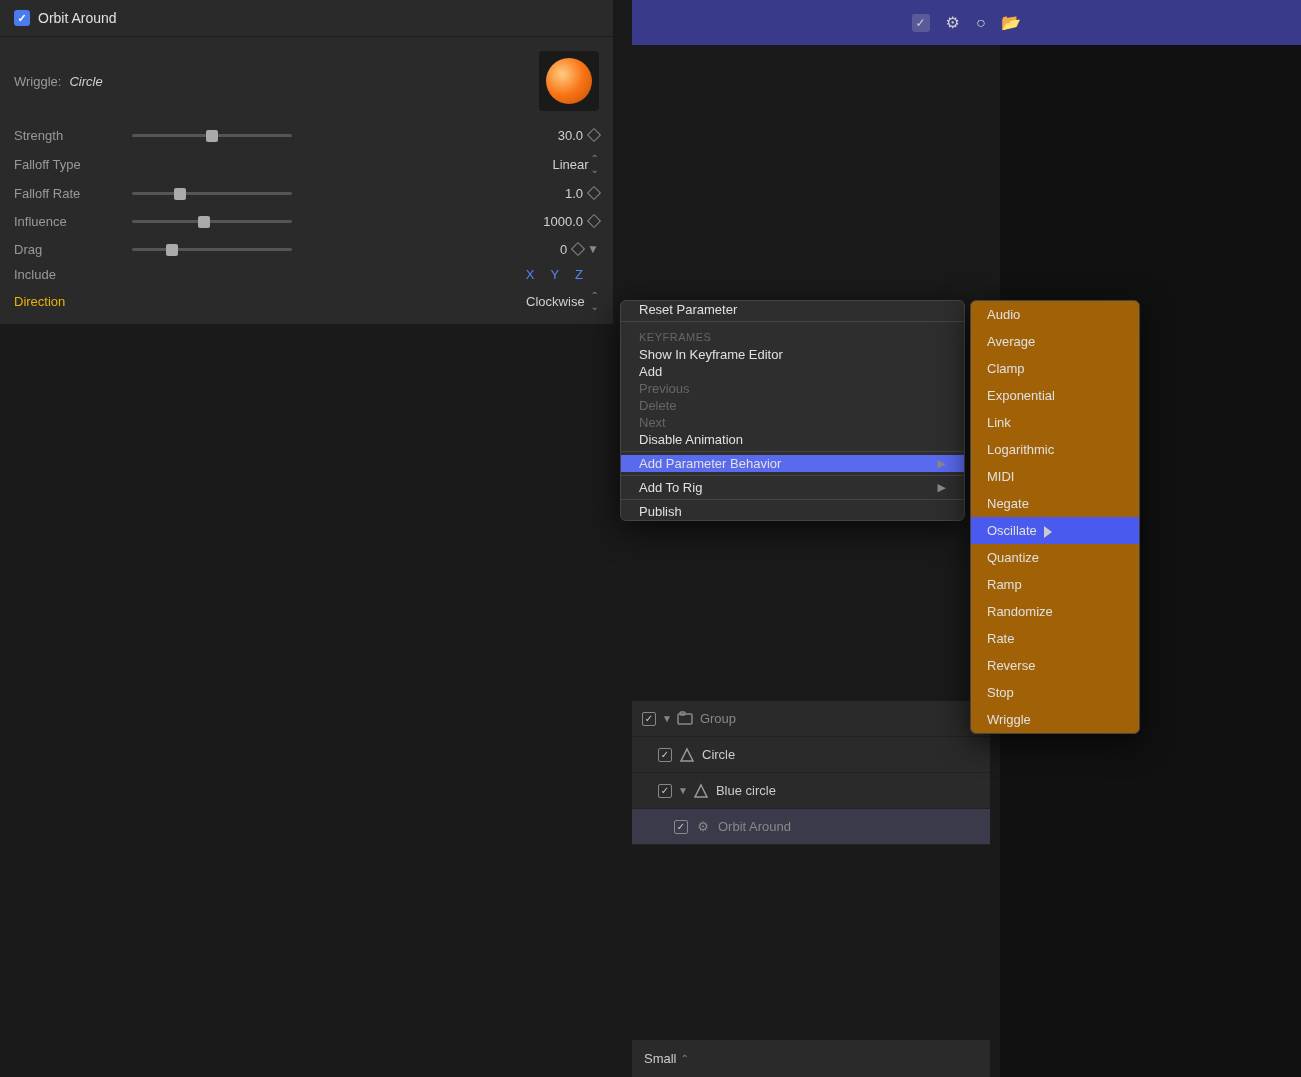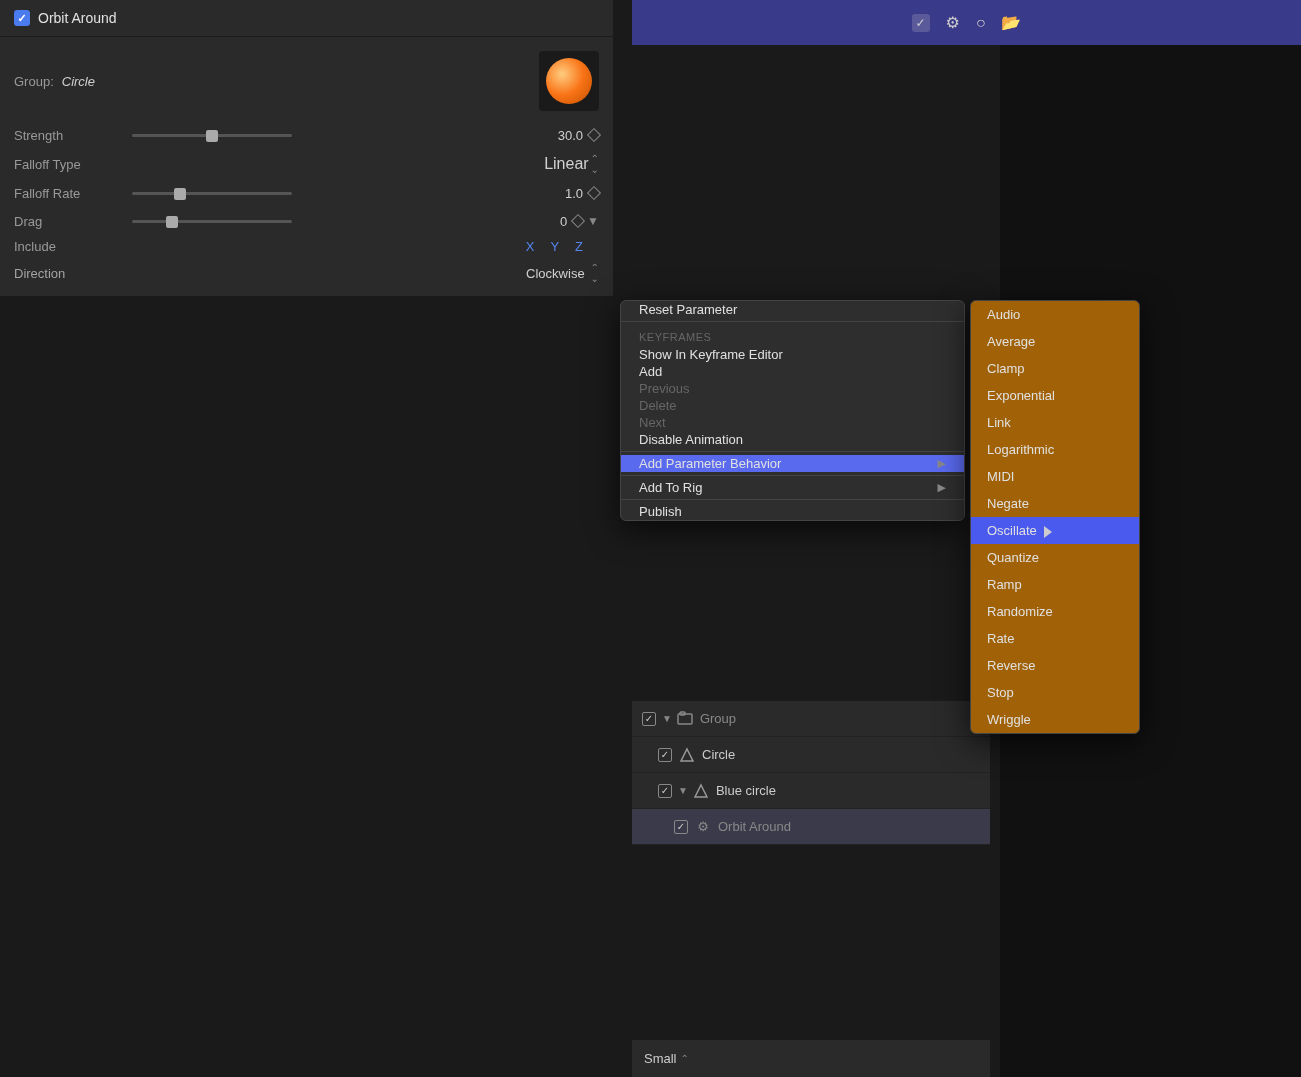--- a/index.html
+++ b/index.html
@@ -151,21 +151,21 @@
       border: 1.5px solid #888;
       transform: rotate(45deg);
       margin-left: 6px;
       flex-shrink: 0;
     }
 
     .falloff-type-value {
       flex: 1;
       text-align: right;
       color: #d0d0d0;
-      font-size: 16px;
+      font-size: 13px;
     }
 
     .stepper-arrows {
       color: #888;
       font-size: 10px;
       margin-left: 2px;
     }
 
     .include-row {
       display: flex;
@@ -186,21 +186,21 @@
       font-size: 13px;
     }
 
     .direction-row {
       display: flex;
       align-items: center;
       padding: 4px 14px;
     }
 
     .direction-label {
-      color: #a3a3a3;
+      color: #eab308;
       width: 110px;
       flex-shrink: 0;
     }
 
     .direction-value {
       flex: 1;
       text-align: right;
       color: #d0d0d0;
     }
 
@@ -441,21 +441,21 @@
 
 <div class="left-panel">
   <div class="panel-header">
     <div class="checkbox-blue"></div>
     <span class="panel-title">Orbit Around</span>
   </div>
 
   <div class="panel-rows">
 
     <div class="object-row">
-      <span class="object-label">Group:</span>
+      <span class="object-label">Wriggle:</span>
       <span class="object-name">Circle</span>
       <div class="circle-preview">
         <div class="circle-gradient"></div>
       </div>
     </div>
 
     <div class="panel-row">
       <span class="label">Strength</span>
       <div class="slider-container">
         <div class="slider-track">
@@ -476,20 +476,30 @@
       <span class="label">Falloff Rate</span>
       <div class="slider-container">
         <div class="slider-track">
           <div class="slider-thumb" style="left: 30%;"></div>
         </div>
       </div>
       <span class="value-display">1.0</span>
       <div class="diamond-icon"></div>
     </div>
 
+    <div class="panel-row">
+      <span class="label">Influence</span>
+      <div class="slider-container">
+        <div class="slider-track">
+          <div class="slider-thumb" style="left: 45%;"></div>
+        </div>
+      </div>
+      <span class="value-display">1000.0</span>
+      <div class="diamond-icon"></div>
+    </div>
 
     <div class="panel-row">
       <span class="label">Drag</span>
       <div class="slider-container">
         <div class="slider-track">
           <div class="slider-thumb" style="left: 25%;"></div>
         </div>
       </div>
       <span class="value-display">0</span>
       <div class="diamond-icon"></div>

